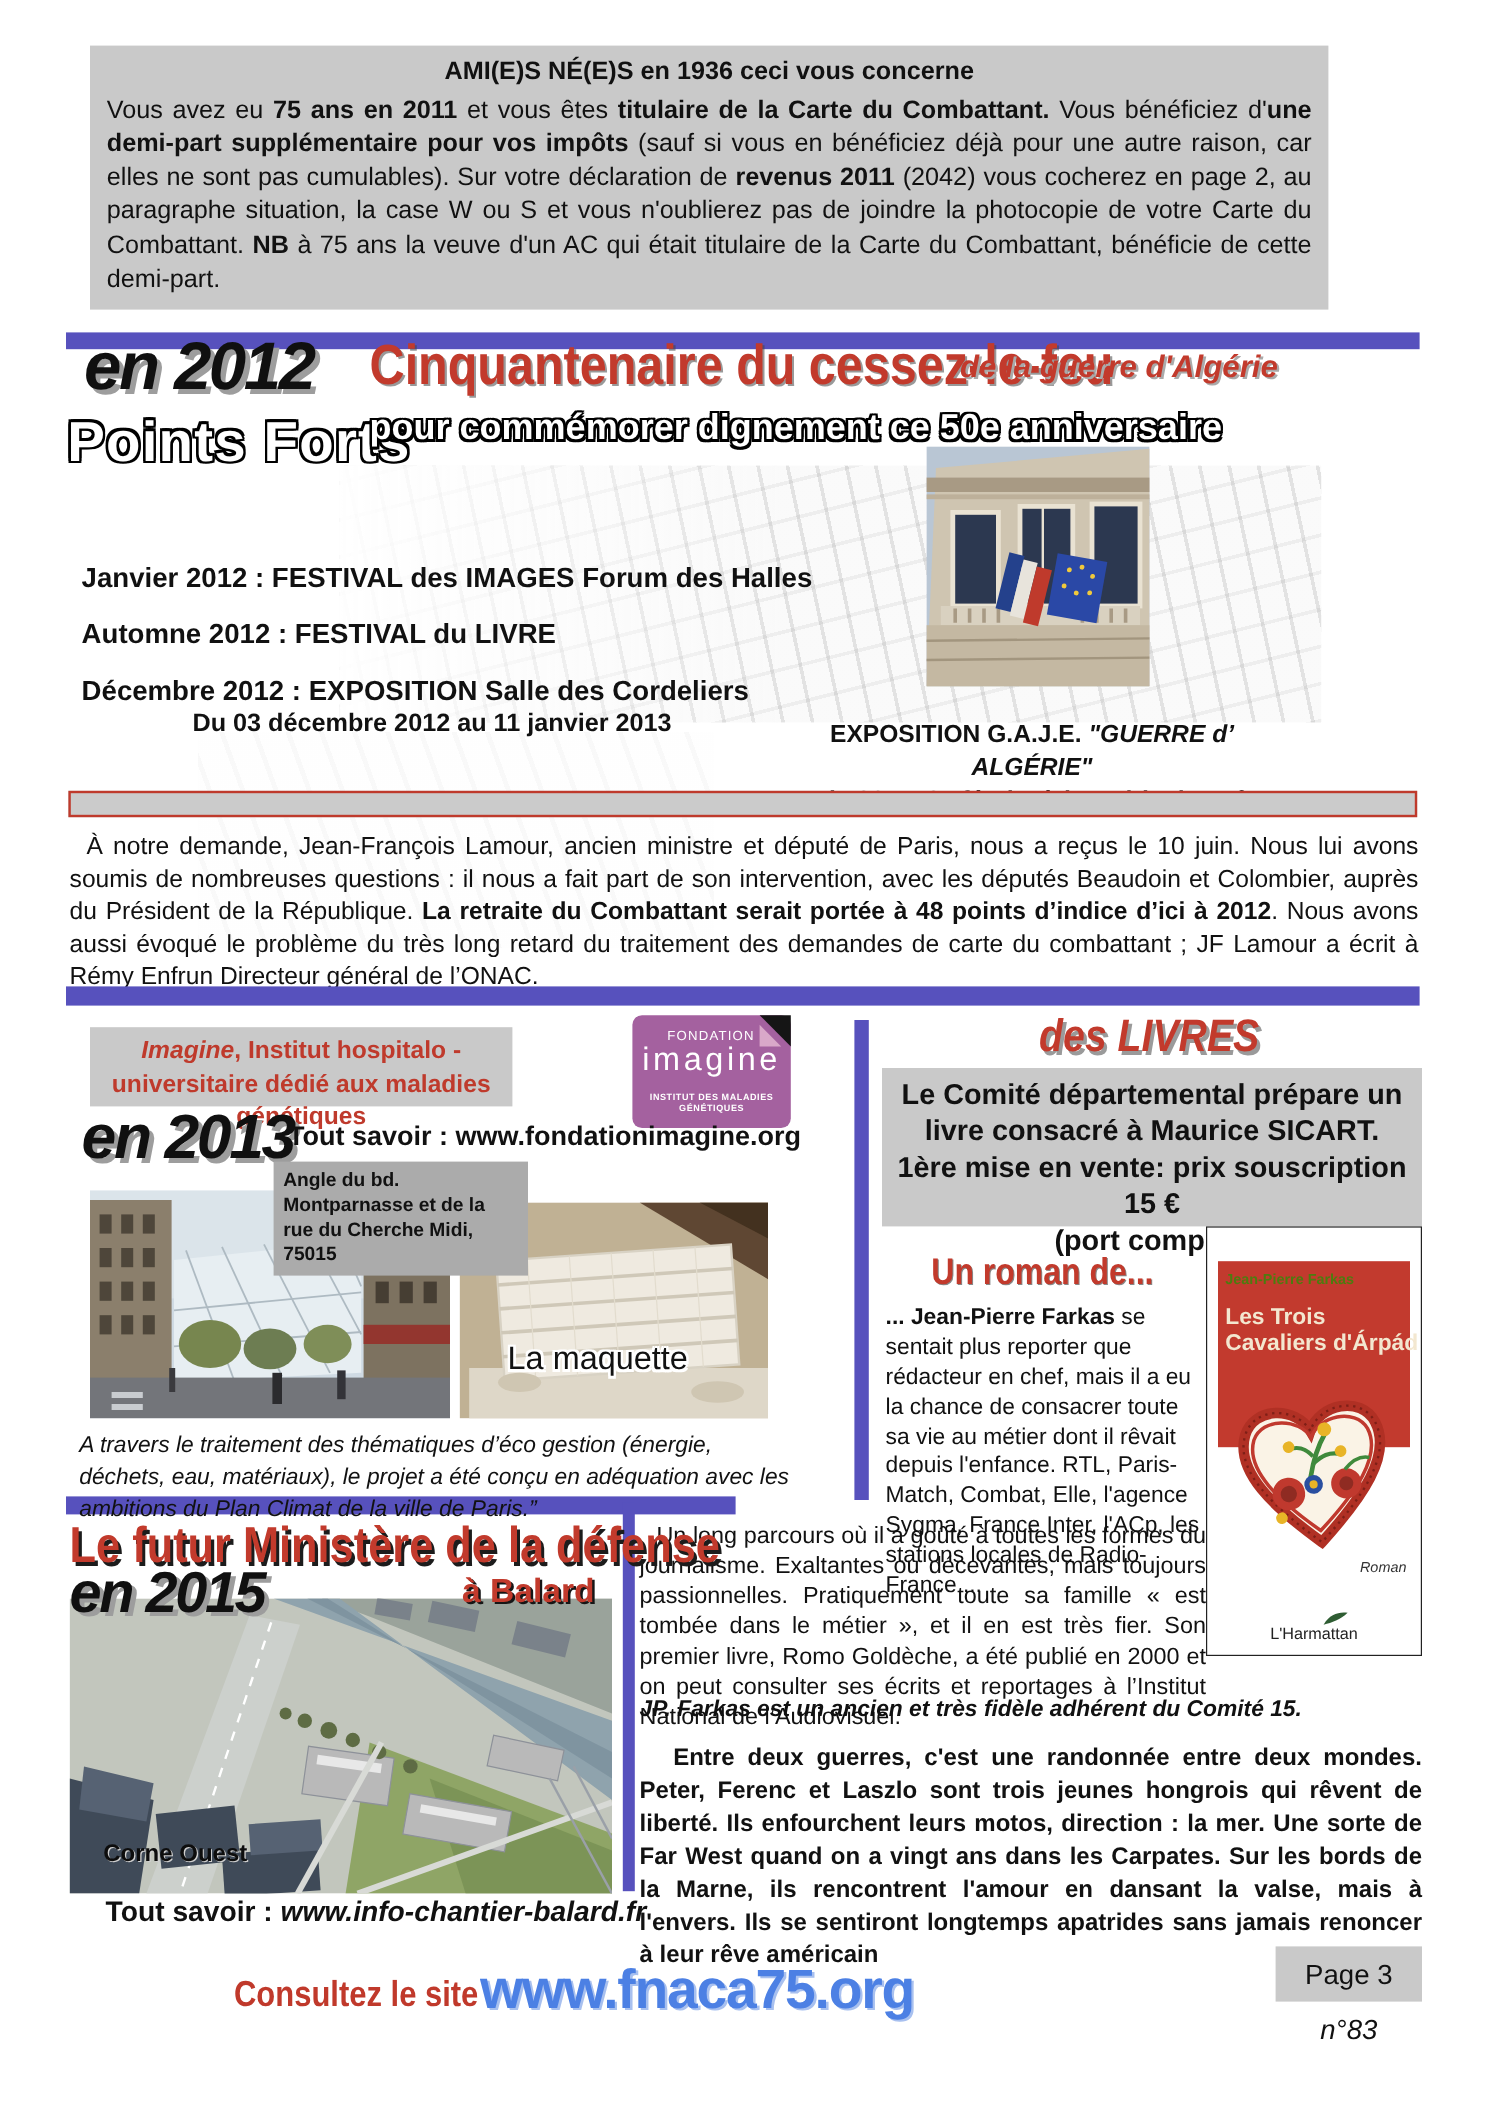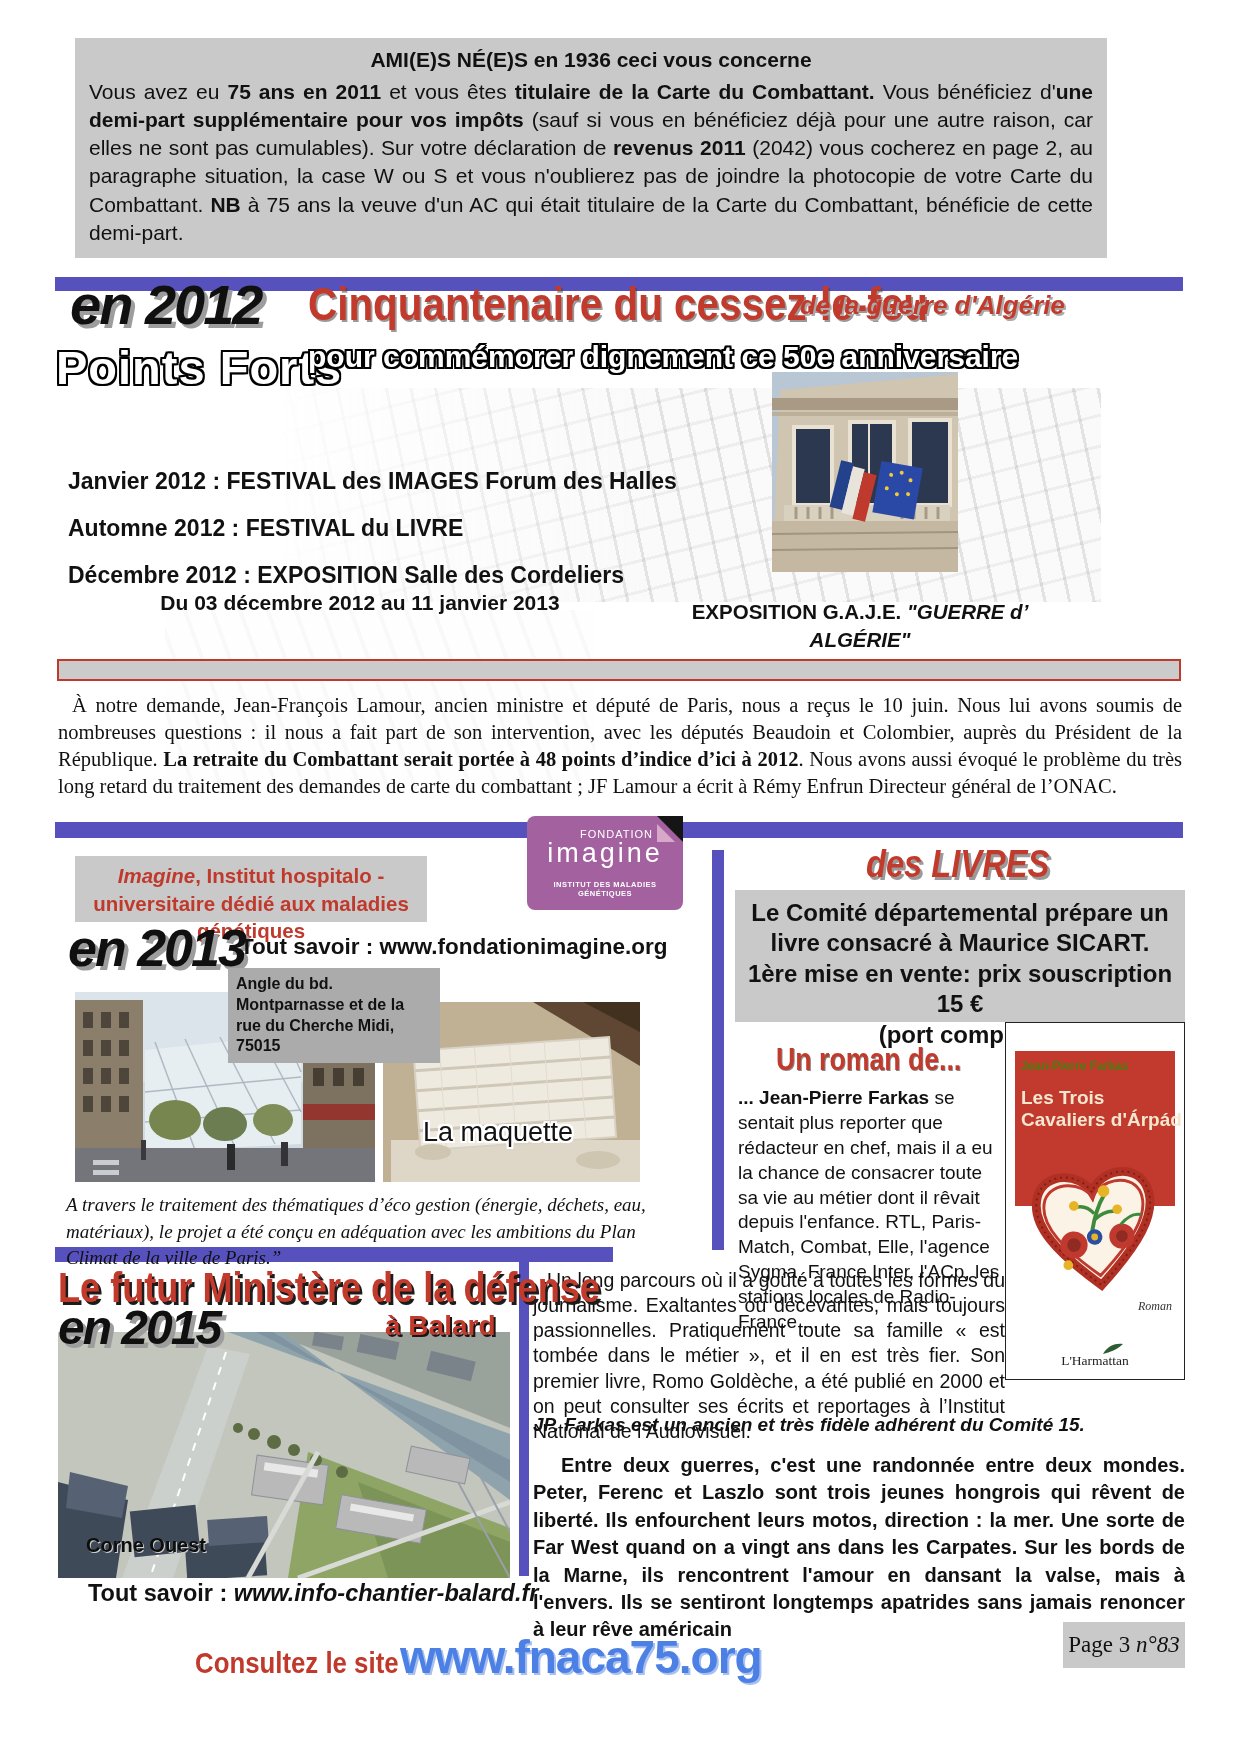--- a/index.html
+++ b/index.html
@@ -5,21 +5,21 @@
   html,body{margin:0;padding:0;background:#ffffff}
   .page{position:relative;width:1240px;height:1755px;background:#fff;
         font-family:"Liberation Sans",sans-serif;color:#111;overflow:hidden}
   .abs{position:absolute}
   .graybox{background:#c9c9c9}
   .bluebar{background:#5751bd}
   .jc{text-align:justify}
   .ctr{text-align:center}
   .b{font-weight:bold}
   .i{font-style:italic}
-  .serif{font-family:Liberation Serif, serif}
+  .serif{font-family:Liberation Sans, sans-serif}
   .cond{display:inline-block;transform:scaleX(.86);transform-origin:0 50%}
   .cond-c{display:inline-block;transform:scaleX(.86);transform-origin:50% 50%}
   .bigyear{font-style:italic;font-weight:bold;letter-spacing:-2px;
            text-shadow:4px 4px 0 #9d9d9d;color:#101010;white-space:nowrap}
   .outline-blk{color:#fff;font-weight:bold;white-space:nowrap;
     text-shadow:-2px -2px 0 #000,2px -2px 0 #000,-2px 2px 0 #000,2px 2px 0 #000,
                  0 -2px 0 #000,0 2px 0 #000,-2px 0 0 #000,2px 0 0 #000}
   .outline-wht{color:#121212;font-weight:normal;white-space:nowrap;
     text-shadow:-2px -2px 0 #fff,2px -2px 0 #fff,-2px 2px 0 #fff,2px 2px 0 #fff,
                  0 -2px 0 #fff,0 2px 0 #fff,-2px 0 0 #fff,2px 0 0 #fff}
@@ -117,21 +117,21 @@
   <div class="abs bluebar" style="left:55px;top:822px;width:1128px;height:16px"></div>
 
   <div class="abs bluebar" style="left:712px;top:850px;width:12px;height:400px"></div>
   <div class="abs bluebar" style="left:55px;top:1247px;width:558px;height:15px"></div>
   <div class="abs bluebar" style="left:519px;top:1252px;width:10px;height:324px"></div>
 
   <div class="abs graybox ctr" style="left:75px;top:856px;width:352px;height:66px">
     <div class="b" style="font-size:20.5px;line-height:1.35;padding-top:6px;color:#bf3a2c"><span class="i">Imagine</span><span>, Institut hospitalo - universitaire dédié aux maladies génétiques</span></div>
   </div>
 
-  <div class="abs" style="left:527px;top:816px;width:156px;height:94px;background:#a4619f;border-radius:8px">
+  <div class="abs" style="left:527px;top:846px;width:132px;height:94px;background:#a4619f;border-radius:8px">
     <div class="abs" style="right:0;top:0;width:0;height:0;border-top:26px solid #151515;border-left:26px solid transparent"></div>
     <div class="abs" style="right:2px;top:2px;width:0;height:0;border-bottom:18px solid #d9a8c9;border-right:18px solid transparent;transform:translate(-6px,6px)"></div>
     <div style="text-align:right;padding:12px 30px 0 0;color:#fff;font-size:11px;letter-spacing:1px">FONDATION</div>
     <div class="ctr" style="color:#fff;font-size:27px;letter-spacing:3px;margin-top:-2px">imagine</div>
     <div class="ctr b" style="color:#fff;font-size:7.5px;letter-spacing:.5px;margin-top:11px">INSTITUT DES MALADIES GÉNÉTIQUES</div>
   </div>
 
   <div class="abs bigyear" style="left:68px;top:918px;font-size:52px">en 2013</div>
   <div class="abs b" style="left:240px;top:934px;font-size:22.5px;white-space:nowrap">Tout savoir : www.fondationimagine.org</div>
 

